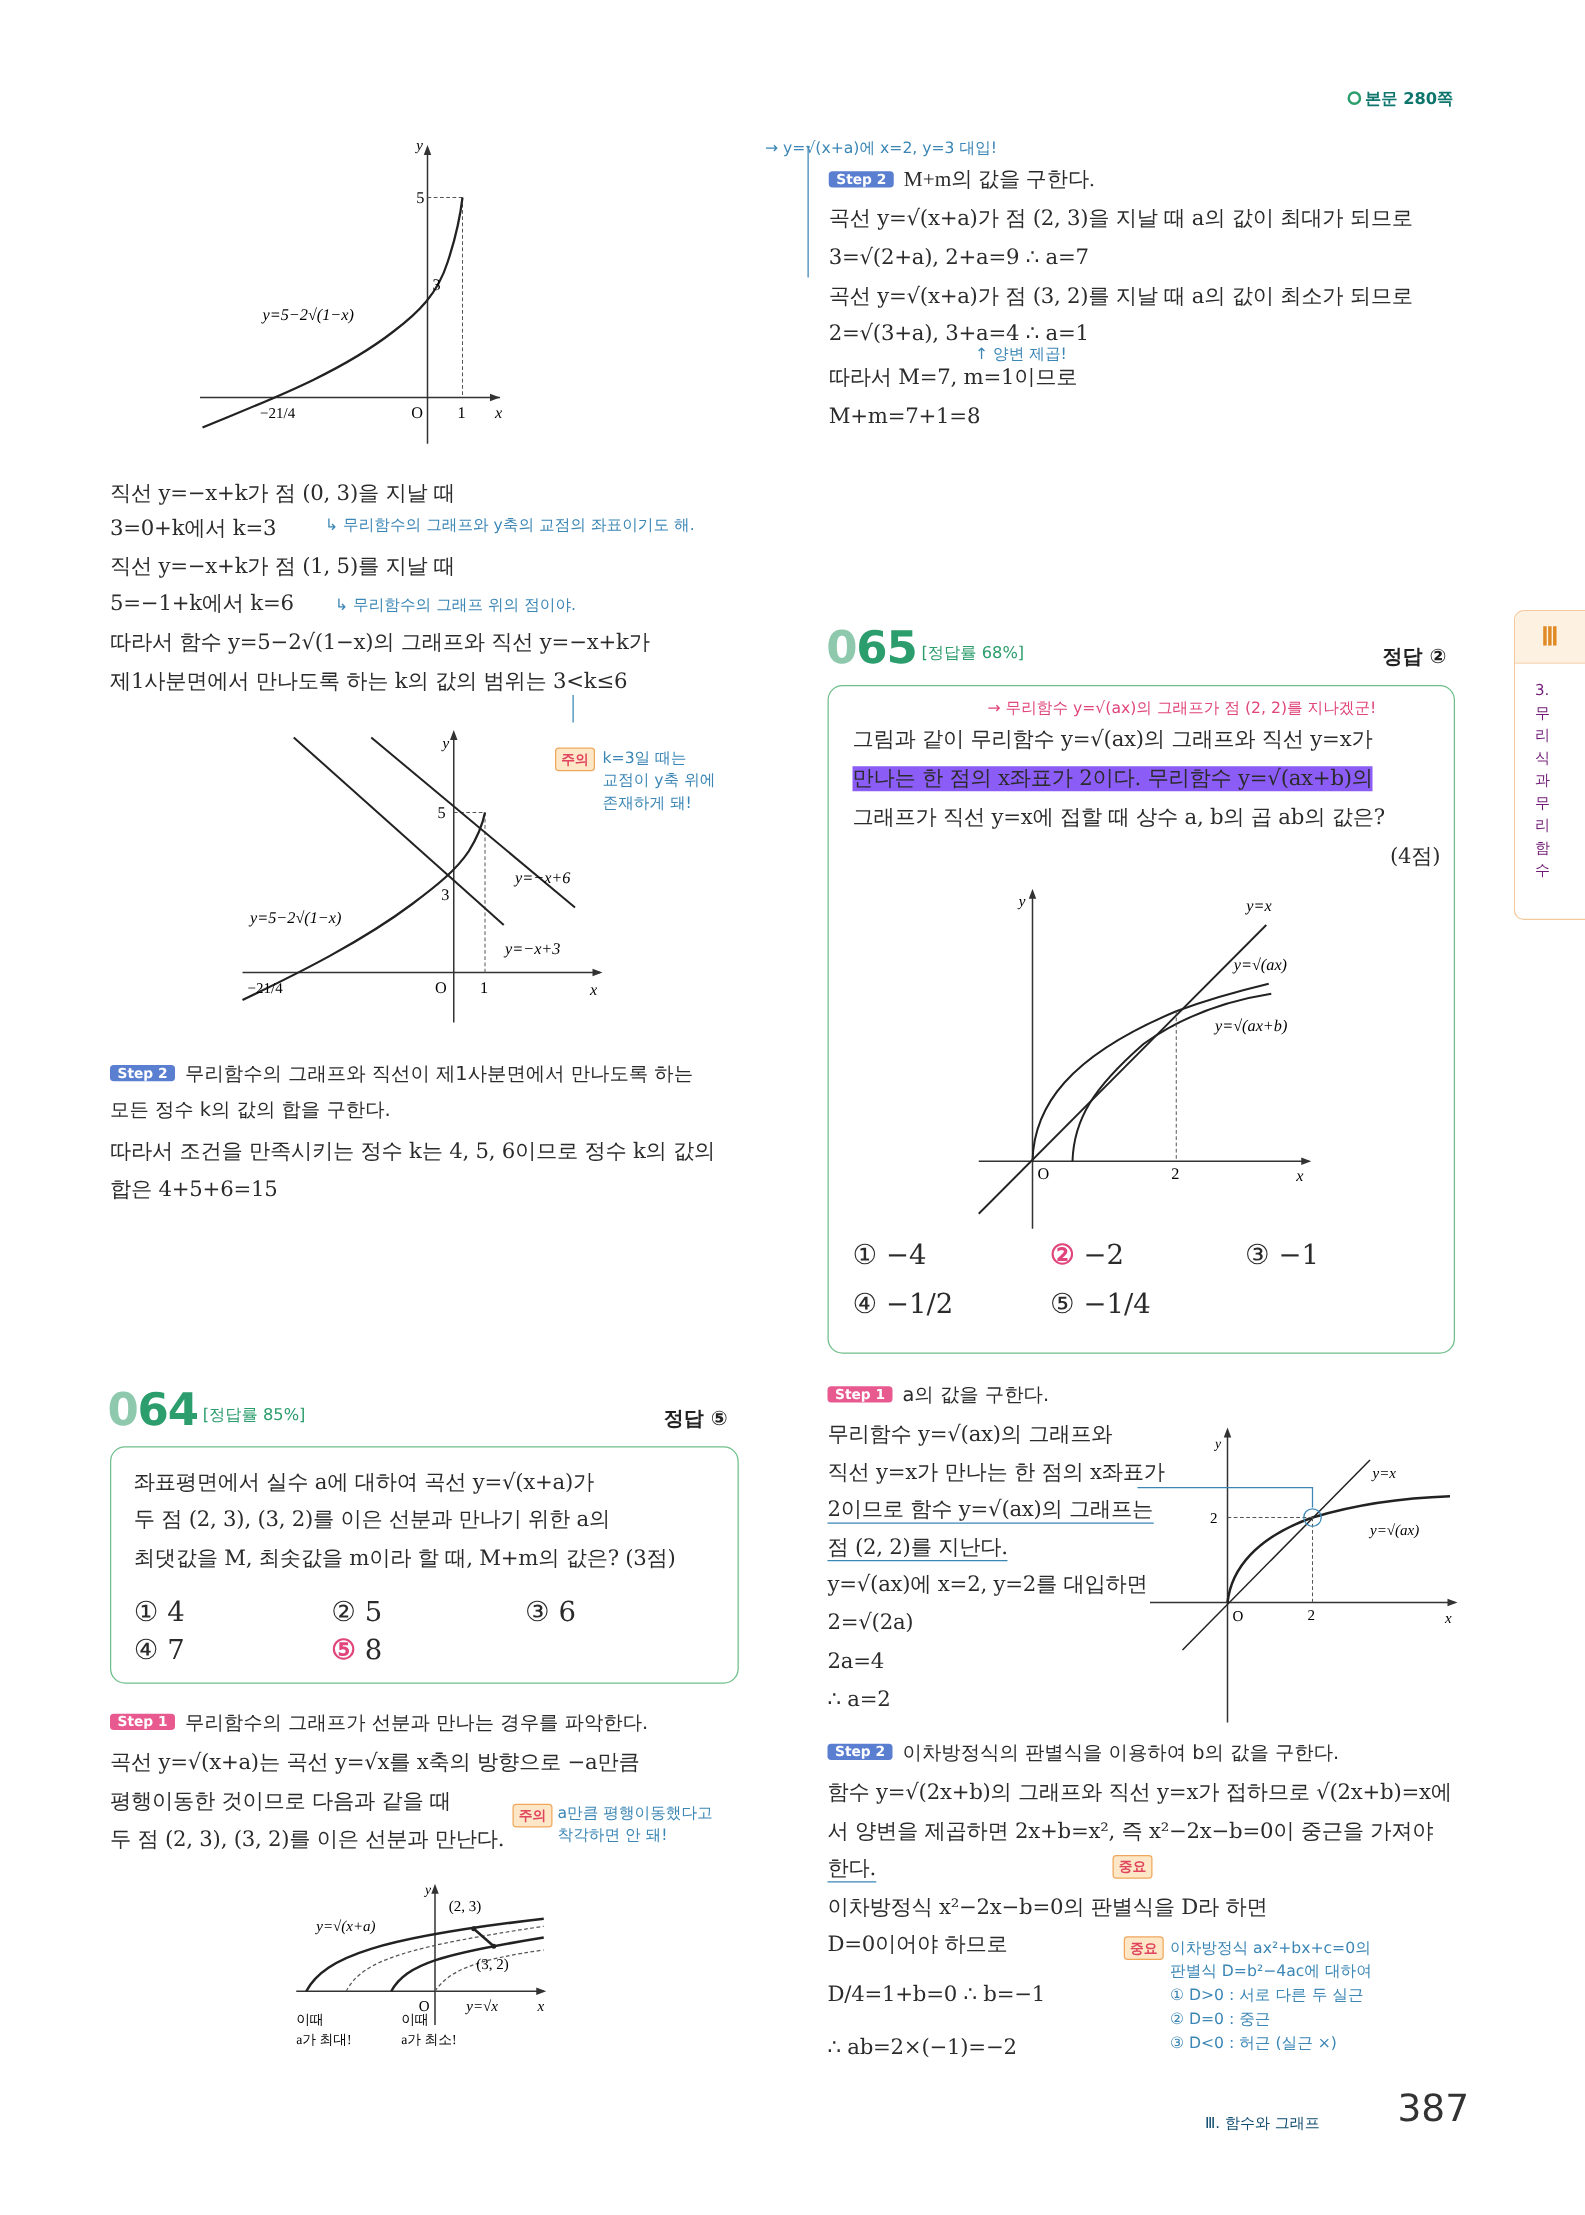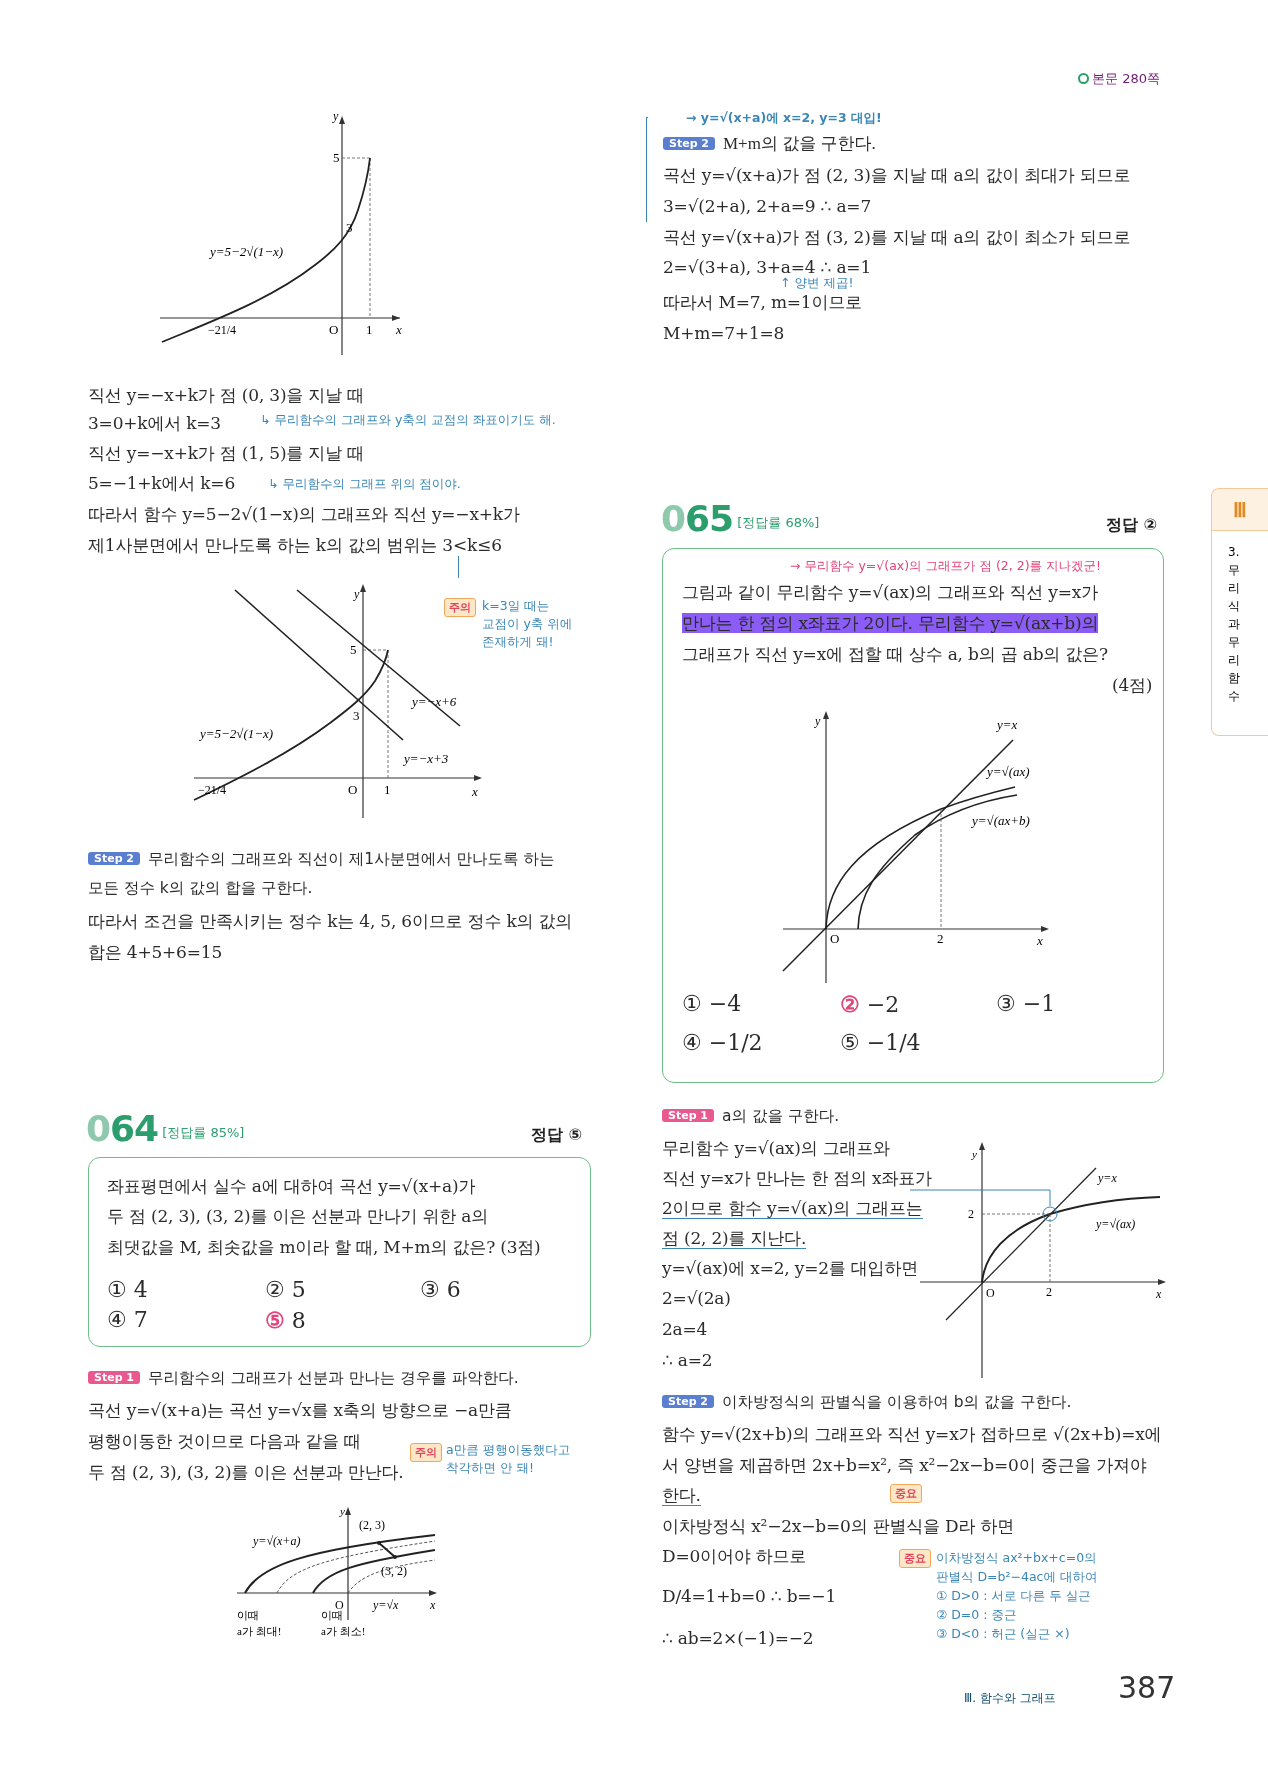--- a/index.html
+++ b/index.html
@@ -21,27 +21,27 @@
   .qnum .d0 { color: #8fc9ad; }
   .qnum .d1 { color: #2c9d6c; }
   .rate { font-family: "DejaVu Sans", "Liberation Sans", sans-serif; font-size: 13px; font-weight: normal; color: #2c9d6c; letter-spacing: 0; margin-left: 4px; vertical-align: 4px; }
   .answer { position: absolute; font-family: "DejaVu Sans", "Liberation Sans", sans-serif; font-weight: bold; font-size: 16px; color: #222; }
   .qbox { position: absolute; border: 1.5px solid #6fbf8a; border-radius: 12px; background: #fff; }
   .hl { background: #8b5cf6; }
   .choice { position: absolute; font-size: 22px; white-space: nowrap; }
   .check { color: #e0457b; font-weight: bold; }
   .side-tab { position: absolute; left: 1211px; top: 488px; width: 57px; height: 248px; border: 1px solid #f3c89a; border-right: none; border-radius: 8px 0 0 8px; background: #fff; }
   .side-tab-top { height: 42px; background: #fdf1e2; border-radius: 8px 0 0 0; border-bottom: 1px solid #f3c89a; color: #e08a26; font-weight: bold; font-size: 20px; text-align: center; line-height: 42px; font-family: "Liberation Serif", serif; }
-  .side-tab-text { font-family: "DejaVu Sans", "Liberation Sans", sans-serif; font-size: 12px; color: #000000; width: 14px; margin: 12px 0 0 16px; line-height: 18px; word-break: break-all; }
+  .side-tab-text { font-family: "DejaVu Sans", "Liberation Sans", sans-serif; font-size: 12px; color: #701a75; width: 14px; margin: 12px 0 0 16px; line-height: 18px; word-break: break-all; }
   svg text { font-family: "Liberation Serif", "DejaVu Serif", serif; }
 </style>
 </head>
 <body>
 
-<div class="abs sans" style="left:1078px; top:70px; font-size:13px; font-weight:normal; color:#701a75; white-space:nowrap;">
+<div class="abs sans" style="left:1078px; top:70px; font-size:13px; font-weight:bold; color:#0f766e; white-space:nowrap;">
   <span style="display:inline-block; width:11px; height:11px; border:2.5px solid #2c9d6c; border-radius:50%; vertical-align:-1px; margin-right:3px;"></span><span>본문 280쪽</span>
 </div>
 
 <div class="side-tab">
   <div class="side-tab-top">Ⅲ</div>
   <div class="side-tab-text">3. 무리식과 무리함수</div>
 </div>
 
 <svg class="abs" style="left:150px; top:110px;" width="340" height="260" viewBox="0 0 340 260">
   <line x1="10" y1="208" x2="250" y2="208" stroke="#333" stroke-width="1.2"></line>
@@ -157,21 +157,21 @@
   <text x="28" y="40" font-size="12" font-style="italic">y=√(x+a)</text>
   <text x="148" y="104" font-size="12" font-style="italic">y=√x</text>
   <text x="110" y="104" font-size="12">O</text>
   <text x="205" y="104" font-size="12" font-style="italic">x</text>
   <text x="12" y="114" font-size="11" font-family="DejaVu Sans, sans-serif">이때</text>
   <text x="12" y="130" font-size="11" font-family="DejaVu Sans, sans-serif">a가 최대!</text>
   <text x="96" y="114" font-size="11" font-family="DejaVu Sans, sans-serif">이때</text>
   <text x="96" y="130" font-size="11" font-family="DejaVu Sans, sans-serif">a가 최소!</text>
 </svg>
 
-<div class="note" style="left:686px; top:110px;font-weight:bold;">→ <span>y=√(x+a)에 x=2, y=3 대입!</span></div>
+<div class="note" style="left:612px; top:110px;">→ <span>y=√(x+a)에 x=2, y=3 대입!</span></div>
 <div class="abs" style="left:646px; top:117px; width:2px; height:105px; border-left:1px solid #3b86b5; border-top:1px solid #3b86b5;"></div>
 <div class="abs step-title" style="left:663px; top:132px; white-space:nowrap;">
   <span class="step step-blue">Step 2</span><span class="serif" style="font-size:17px;">M+m의 값을 구한다.</span>
 </div>
 <div class="line" style="left:663px; top:164px;">곡선 y=√(x+a)가 점 (2, 3)을 지날 때 a의 값이 최대가 되므로</div>
 <div class="line" style="left:663px; top:195px;">3=√(2+a), 2+a=9      ∴ a=7</div>
 <div class="line" style="left:663px; top:226px;">곡선 y=√(x+a)가 점 (3, 2)를 지날 때 a의 값이 최소가 되므로</div>
 <div class="line" style="left:663px; top:256px;">2=√(3+a), 3+a=4      ∴ a=1</div>
 <div class="note" style="left:780px; top:275px;">↑ <span>양변 제곱!</span></div>
 <div class="line" style="left:663px; top:291px;">따라서 M=7, m=1이므로</div>

